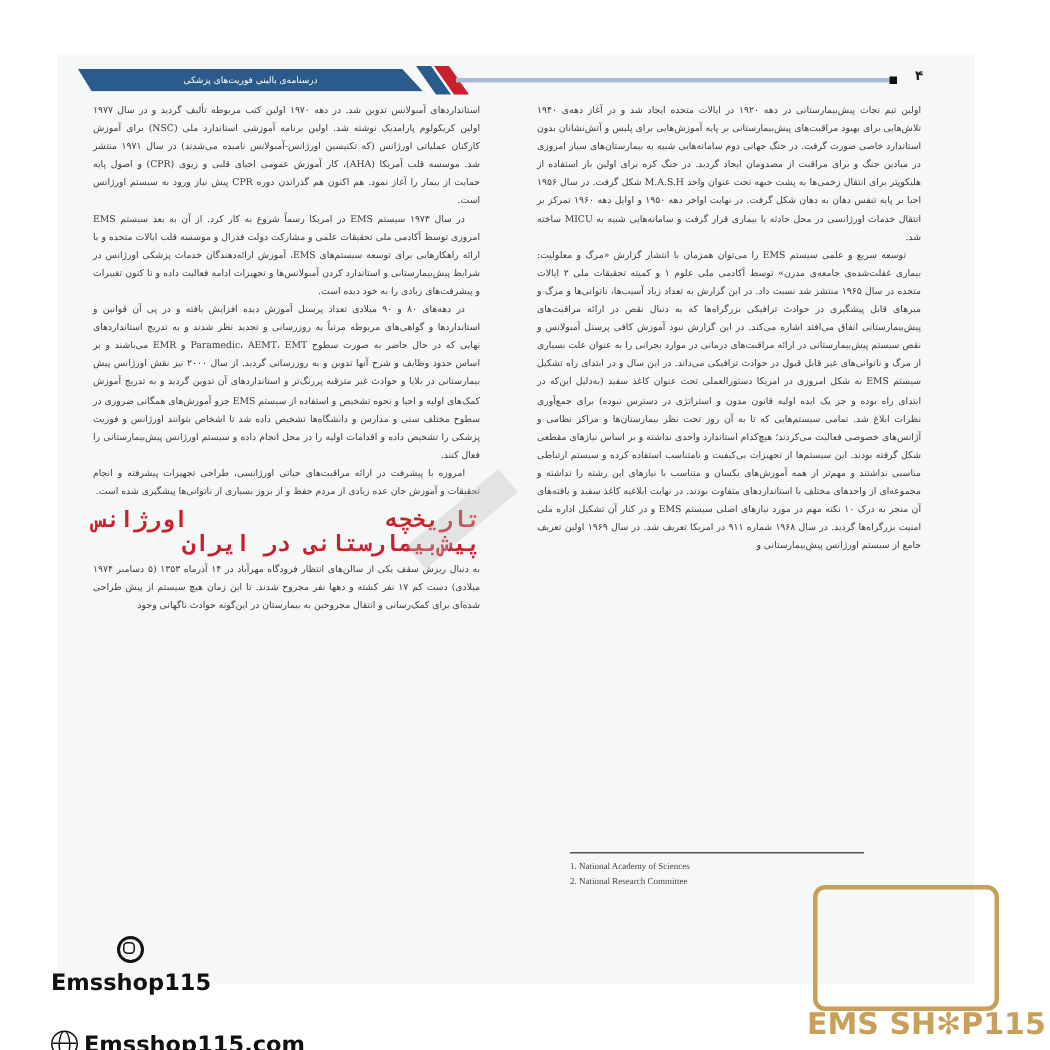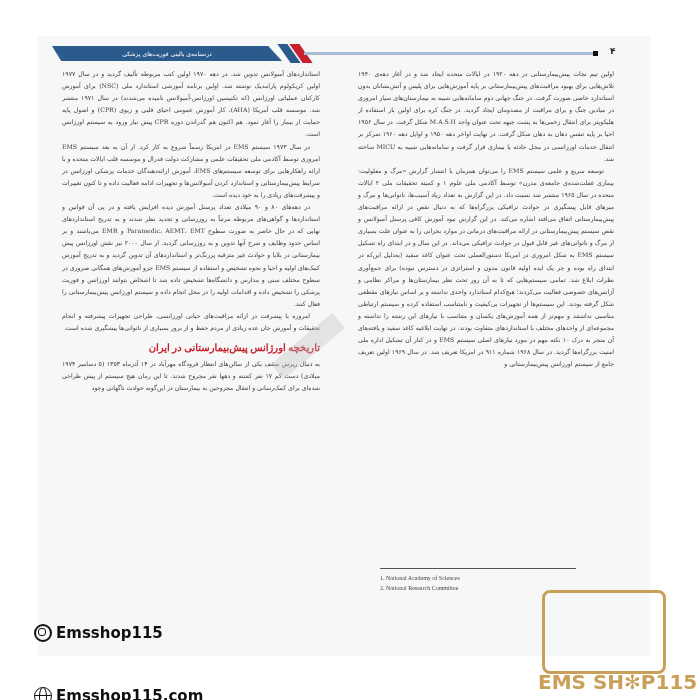--- a/index.html
+++ b/index.html
@@ -10,26 +10,26 @@
   .stripe.blue { left:246px; background:#2b5a8c; }
   .stripe.red { left:258px; background:#c8202c; }
   .rule { position:absolute; left:266px; top:16px; width:290px; height:3px; background:#a9bcd4; }
   .rule-dot { position:absolute; left:555px; top:15px; width:5px; height:5px; background:#111; }
   .page-num { position:absolute; left:572px; top:10px; font-size:9px; color:#222; font-weight:bold; }
   .col { position:absolute; direction:rtl; text-align:justify; font-family:"DejaVu Serif", serif; font-size:6.2px; line-height:12.1px; color:#3b3b3b; }
   .col.right { left:320px; top:32px; width:256px; }
   .col.left { left:24px; top:32px; width:258px; }
   .col p { margin:0; }
   .col p.indent { text-indent:10px; }
-  .section-title { direction:rtl; color:#c8202c; font-family:Liberation Serif, serif; font-weight:bold; font-size:10px; line-height:16px; margin:6px 0 2px; }
+  .section-title { direction:rtl; color:#c8202c; font-family:Liberation Mono, monospace; font-weight:bold; font-size:15px; line-height:16px; margin:6px 0 2px; }
   .fn-rule { position:absolute; left:380px; top:568px; width:196px; height:1px; background:#555; }
   .footnotes { position:absolute; left:380px; top:573px; font-family:"Liberation Serif", serif; font-size:6px; line-height:10px; color:#444; }
   .watermark { position:absolute; left:230px; top:300px; width:80px; height:20px; background:rgba(190,190,190,0.35); transform:rotate(-40deg); }
   .social { position:absolute; left:34px; display:flex; align-items:center; gap:4px; font-family:"DejaVu Sans", sans-serif; font-weight:bold; color:#111; font-size:15px; }
-  .social.insta { top:624px; }
+  .social.insta { top:624px;flex-direction:column; }
   .social.web { top:687px; }
   .icon-insta { width:14px; height:14px; border:2px solid #111; border-radius:50%; position:relative; }
   .icon-insta::before { content:""; position:absolute; left:2px; top:2px; width:6px; height:6px; border:1.5px solid #111; border-radius:3px; }
   .icon-globe { width:16px; height:16px; border:1.5px solid #111; border-radius:50%; position:relative; overflow:hidden; }
   .icon-globe::before { content:""; position:absolute; left:4px; top:-1px; width:6px; height:17px; border:1px solid #111; border-radius:50%; }
   .icon-globe::after { content:""; position:absolute; left:-1px; top:7px; width:18px; height:1px; background:#111; }
   .logo { position:absolute; left:530px; top:590px; width:150px; height:110px; }
   .logo-box { position:absolute; left:12px; top:0; width:118px; height:78px; border:3px solid #c9a05a; border-radius:8px; }
   .logo-letters { position:absolute; left:30px; top:8px; font-family:"DejaVu Sans", sans-serif; font-size:48px; font-weight:bold; color:transparent; -webkit-text-stroke:2px #c9a05a; letter-spacing:2px; line-height:60px; }
   .logo-text { position:absolute; left:8px; top:80px; font-family:"DejaVu Sans", sans-serif; font-weight:bold; font-size:20px; color:#c9a05a; letter-spacing:0px; white-space:nowrap; }

